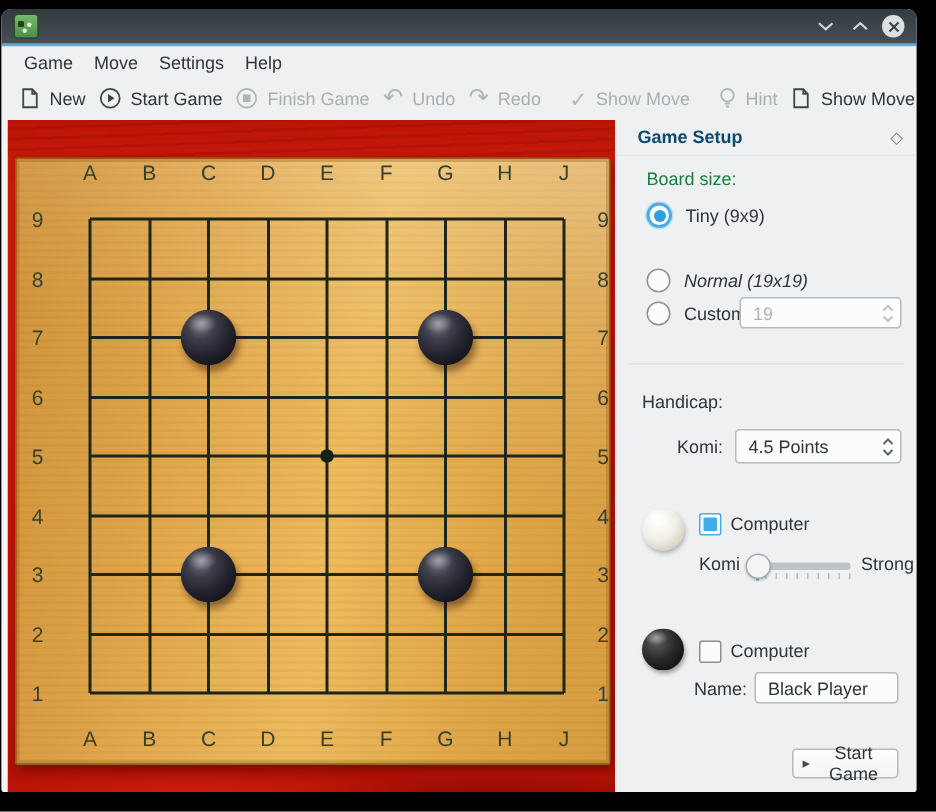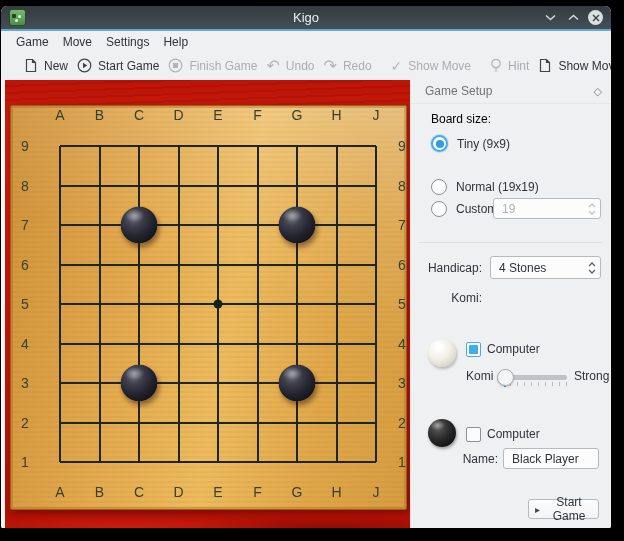--- a/index.html
+++ b/index.html
@@ -15,21 +15,21 @@
   .win-controls{position:absolute;right:8px;top:0;height:23px;display:flex;align-items:center;gap:7px;}
   .wc{width:16px;height:16px;display:flex;align-items:center;justify-content:center;cursor:pointer;}
   .wc svg{display:block;}
   .wc-close{width:15px;height:15px;border-radius:50%;background:#dbdfe0;display:flex;align-items:center;justify-content:center;}
 
   
   .menubar{height:21px;background:#eff0f1;display:flex;align-items:center;padding-left:15px;gap:0;}
   .menu-item{font-size:12px;color:#2f343a;padding:2px 14px 2px 0;cursor:default;}
 
   
-  .toolbar{height:28px;background:#eff0f1;display:flex;align-items:center;padding-left:23px;}
+  .toolbar{height:28px;background:#eff0f1;display:flex;align-items:center;padding-left:12px;}
   .tb{display:flex;align-items:center;gap:6px;background:none;border:none;padding:0 9px 0 0;font-family:inherit;}
   .tb .tb-label{font-size:12px;color:#2f343a;white-space:nowrap;}
   .tb.disabled .tb-label{color:#a9aeb1;}
   .tb .glyph{font-size:14px;line-height:14px;color:#3f4447;}
   .tb.disabled .glyph{color:#b0b5b8;}
   .tb-sep{width:1px;height:18px;background:#d4d7d8;margin:0 8px 0 2px;}
 
   
   .content{display:flex;height:448px;}
 
@@ -50,23 +50,23 @@
   .hoshi{position:absolute;width:9px;height:9px;border-radius:50%;background:#152017;transform:translate(-50%,-50%);}
   .stone{position:absolute;width:37px;height:37px;border-radius:50%;transform:translate(-50%,-50%);
     background:
       radial-gradient(ellipse 36% 24% at 38% 24%,rgba(255,255,255,.38),rgba(255,255,255,0) 75%),
       radial-gradient(circle at 36% 30%,#70707f 0%,#3f3f4c 25%,#23232e 55%,#101018 85%);
     box-shadow:2px 4px 5px rgba(40,10,0,.45);}
 
   
   .panel{position:relative;flex:1;background:#eff0f1;border-left:1px solid #e2e4e5;}
   .panel-header{position:absolute;left:0;top:0;right:0;height:23px;border-bottom:1px solid #e4e6e7;}
-  .panel-title{position:absolute;left:14px;top:4px;font-size:12px;color:#737373;}
+  .panel-title{position:absolute;left:14px;top:4px;font-size:12px;color:#0c4a6e;font-weight:bold;}
   .float-icon{position:absolute;right:9px;top:5px;font-size:11px;color:#7b8084;}
-  .grp-label{position:absolute;font-size:12px;color:#000000;}
+  .grp-label{position:absolute;font-size:12px;color:#15803d;}
   .radio-row{position:absolute;left:20px;display:flex;align-items:center;gap:9px;height:17px;}
   .radio{width:14px;height:14px;border-radius:50%;background:#fcfcfc;border:1px solid #8b9093;box-sizing:content-box;position:relative;}
   .radio.checked{border:2px solid #45aee6;width:13px;height:13px;box-shadow:0 0 0 1px rgba(61,174,233,.25);}
   .radio.checked::after{content:"";position:absolute;left:2.5px;top:2.5px;width:8px;height:8px;border-radius:50%;background:#2e9fdc;}
   .radio-label{font-size:12px;color:#2f343a;}
   .spin{position:absolute;background:#fcfcfc;border:1px solid #b6babc;border-radius:3px;display:flex;align-items:center;}
   .spin .val{flex:1;font-size:12px;color:#2f343a;padding-left:8px;}
   .spin .arrows{width:16px;display:flex;justify-content:center;}
   .spin.disabled .val{color:#b0b4b6;}
   .hr{position:absolute;left:8px;right:8px;height:1px;background:#dcdedf;}
@@ -91,21 +91,20 @@
 <body>
 
 <div class="window">
 
   <div class="titlebar">
     <span class="app-icon">
       <i style="left:2px;top:4px;width:4px;height:4px;background:#27401f;"></i>
       <i style="left:8px;top:5px;width:3px;height:3px;background:#e9f2e4;border-radius:50%;"></i>
       <i style="left:5px;top:9px;width:3px;height:3px;background:#dfe9d8;border-radius:50%;"></i>
     </span>
-    <span class="win-title">Kigo</span>
     <span class="win-controls">
       <span class="wc">
         <svg width="11" height="7" viewBox="0 0 11 7">
             <polyline points="1,1.5 5.5,5.5 10,1.5" fill="none" stroke="#d2d7da" stroke-width="1.5"></polyline>
           </svg>
       </span>
       <span class="wc">
         <svg width="11" height="7" viewBox="0 0 11 7">
             <polyline points="1,5.5 5.5,1.5 10,5.5" fill="none" stroke="#d2d7da" stroke-width="1.5"></polyline>
           </svg>
@@ -258,52 +257,52 @@
         <span class="panel-title">Game Setup</span>
         <span class="float-icon">◇</span>
       </div>
 
       <span class="grp-label" style="left:20px;top:32px;">Board size:</span>
 
       <div class="radio-row" style="top:55px;">
         <span class="radio checked"></span>
         <span class="radio-label">Tiny (9x9)</span>
       </div>
-      <div class="radio-row" style="top:98px;">
+      <div class="radio-row" style="top:98px;font-style:italic;">
         <span class="radio"></span>
         <span class="radio-label">Normal (19x19)</span>
       </div>
       <div class="radio-row" style="top:120px;">
         <span class="radio"></span>
         <span class="radio-label">Custom:</span>
       </div>
       <div class="spin disabled" style="left:82px;top:118px;width:106px;height:19px;">
         <span class="val">19</span>
         <span class="arrows">
           <svg width="8" height="14" viewBox="0 0 8 14">
               <polyline points="1,5 4,2 7,5" fill="none" stroke="#c0c4c6" stroke-width="1.3"></polyline>
               <polyline points="1,9 4,12 7,9" fill="none" stroke="#c0c4c6" stroke-width="1.3"></polyline>
             </svg>
         </span>
       </div>
 
       <div class="hr" style="top:162px;"></div>
 
       <span class="form-label" style="left:0;width:71px;top:181px;">Handicap:</span>
-      <div class="spin" style="left:79px;top:176px;width:109px;height:21px;">
-        <span class="val">4 Stones</span>
+
+      <span class="form-label" style="left:0;width:71px;top:211px;">Komi:</span>
+      <div class="spin" style="left:79px;top:206px;width:109px;height:21px;">
+        <span class="val">4.5 Points</span>
         <span class="arrows">
           <svg width="8" height="14" viewBox="0 0 8 14">
               <polyline points="1,5 4,2 7,5" fill="none" stroke="#5f6468" stroke-width="1.3"></polyline>
               <polyline points="1,9 4,12 7,9" fill="none" stroke="#5f6468" stroke-width="1.3"></polyline>
             </svg>
         </span>
       </div>
-
-      <span class="form-label" style="left:0;width:71px;top:211px;">Komi:</span>
 
       <span class="pstone white" style="left:17px;top:259px;"></span>
       <span class="checkbox checked" style="left:55px;top:262px;"></span>
       <span class="chk-label" style="left:76px;top:262px;">Computer</span>
 
       <span class="chk-label" style="left:55px;top:289px;">Komi</span>
       <span class="slider-groove" style="left:88px;top:295px;width:68px;"></span>
       <span class="ticks" style="left:92px;top:302px;width:64px;">
         <i></i>
           <i></i>

